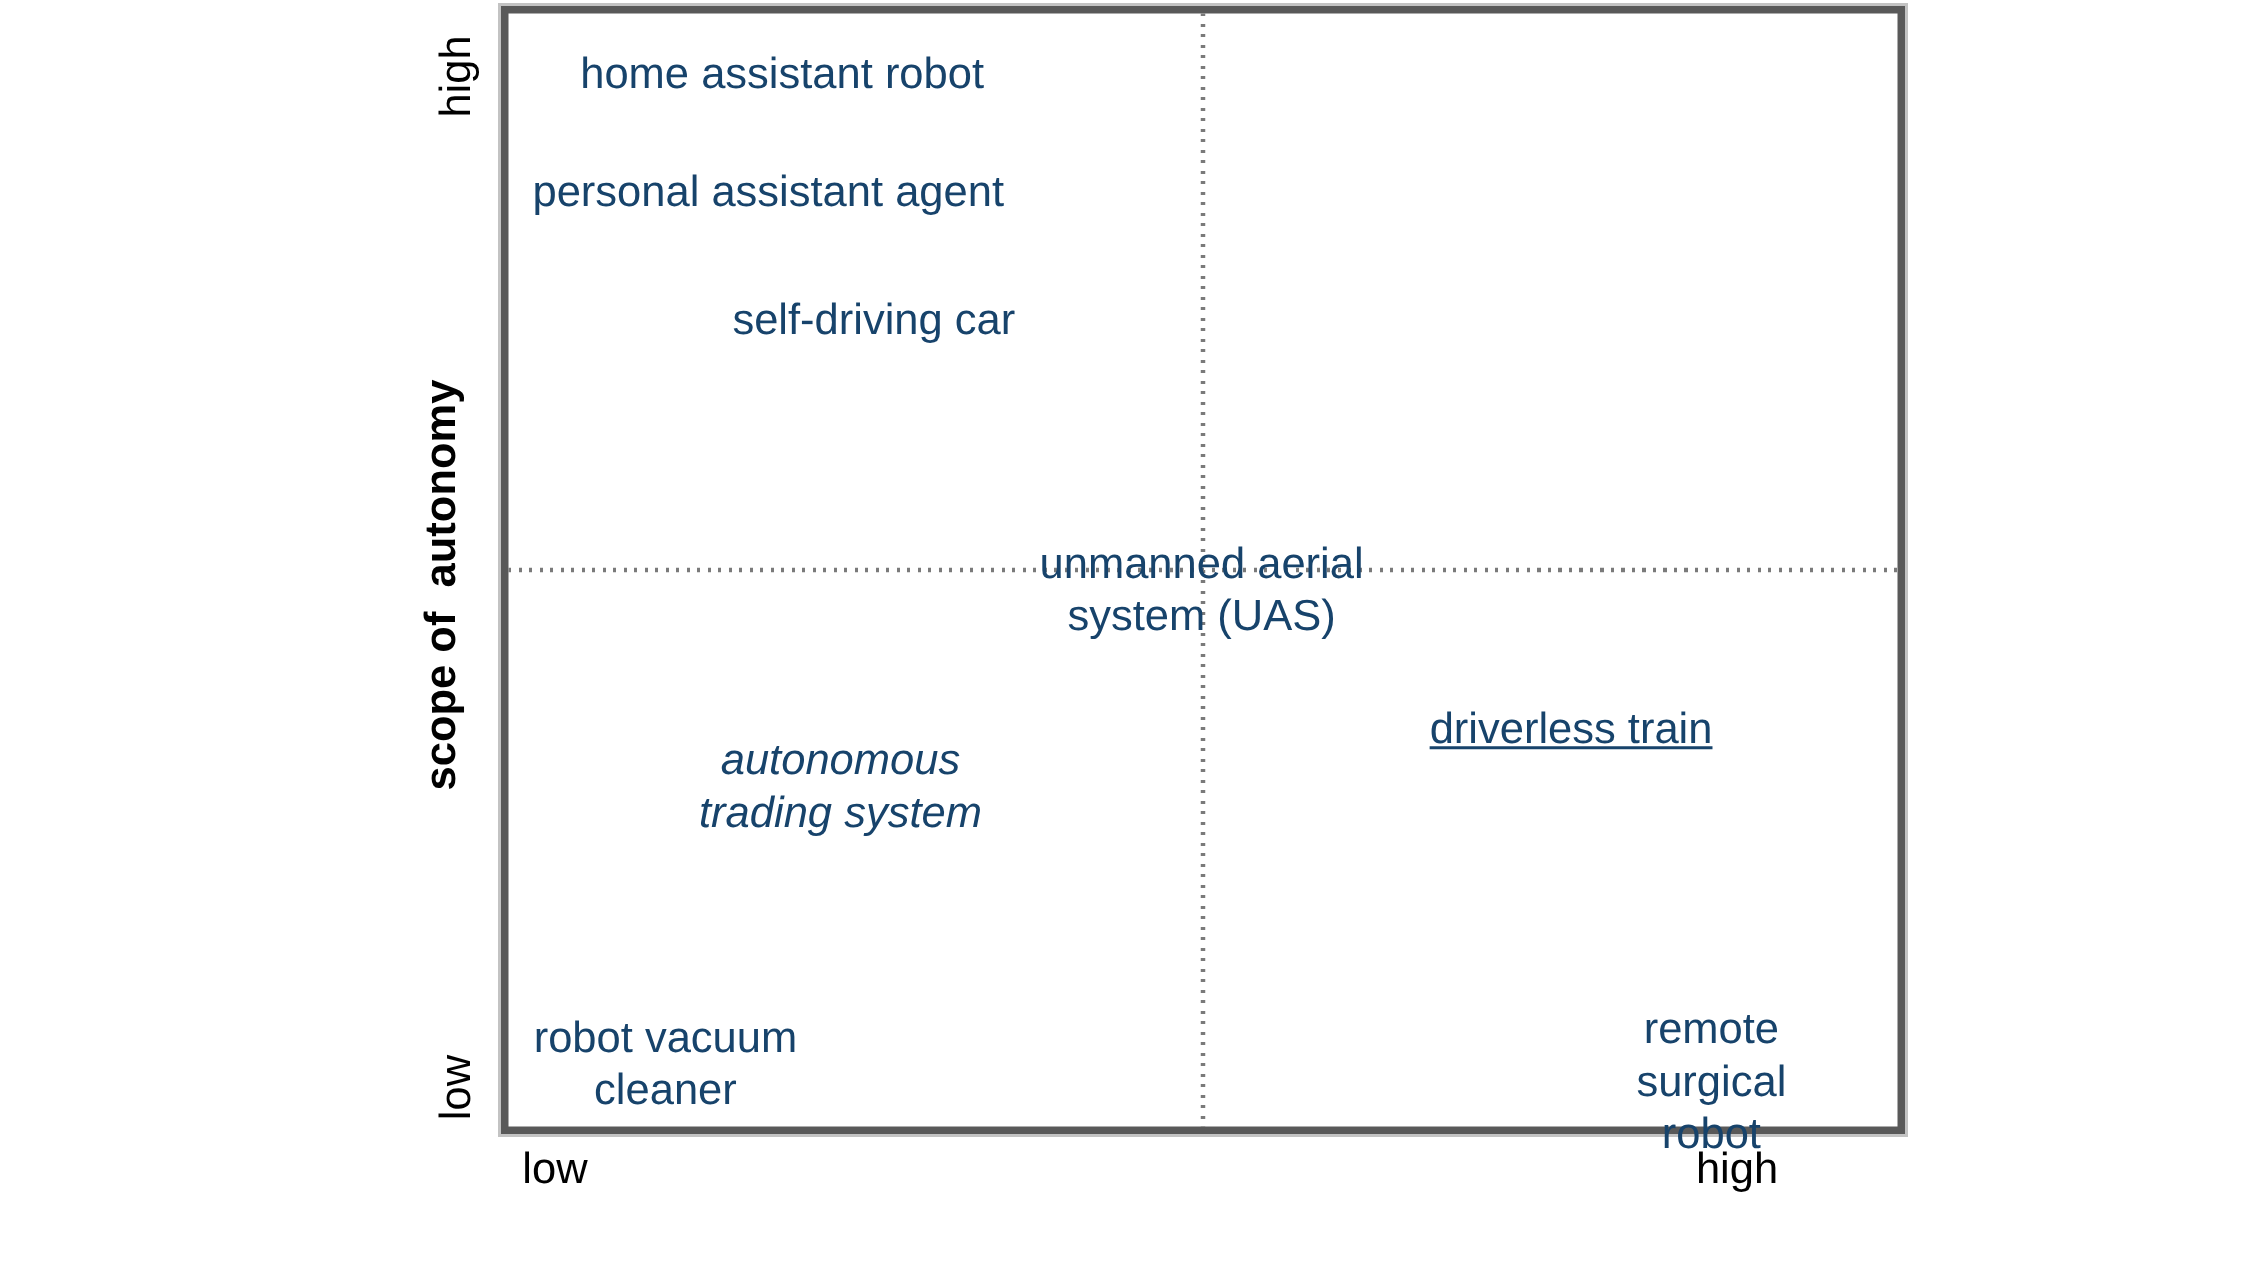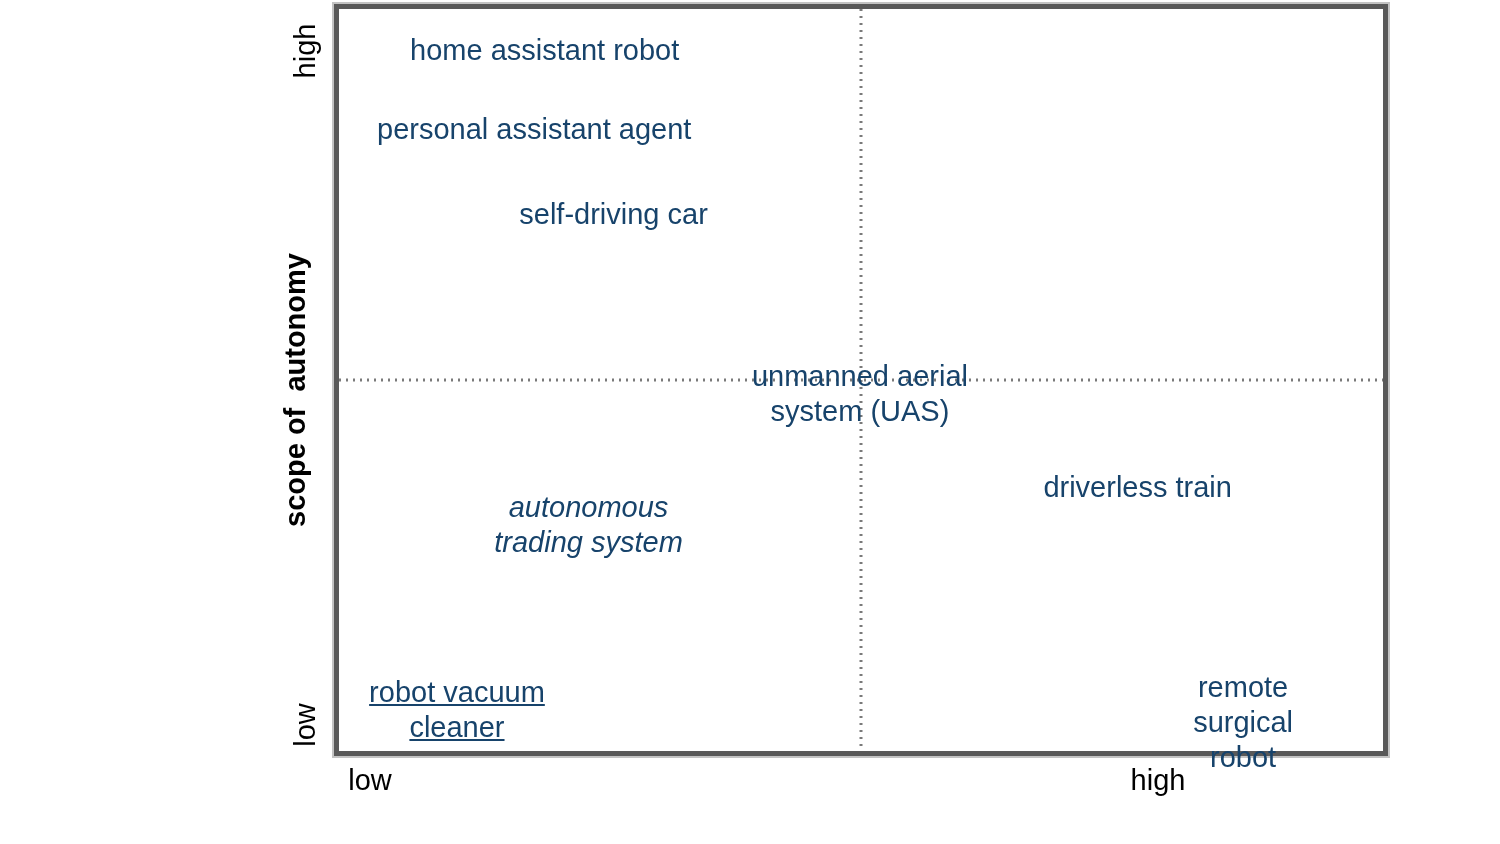--- a/index.html
+++ b/index.html
@@ -9,21 +9,21 @@
     width: 1500px;
     height: 844px;
     background: #ffffff;
     overflow: hidden;
     font-family: "Liberation Sans", sans-serif;
   }
   .plot-box {
     position: absolute;
     left: 334px;
     top: 4px;
-    width: 1054px;
+    width: 936px;
     height: 752px;
     border: 5px solid #595959;
     outline: 2px solid #c3c3c3;
     background: #ffffff;
   }
   .divider-v {
     position: absolute;
     left: 50%;
     top: 0;
     bottom: 0;
@@ -79,24 +79,24 @@
 
   <div class="plot-box">
     <div class="divider-v"></div>
     <div class="divider-h"></div>
     <div id="items-layer" style="position:absolute; left:0; top:0; right:0; bottom:0;">
         <div class="chart-item" style="left: 19.7%; top: 5.5%;">home assistant robot</div>
         <div class="chart-item" style="left: 26.3%; top: 27.6%;">self-driving car</div>
         <div class="chart-item" style="left: 18.7%; top: 16.2%;">personal assistant agent</div>
         <div class="chart-item" style="left: 49.9%; top: 51.9%; text-align: center;">unmanned aerial
 system (UAS)</div>
-        <div class="chart-item" style="left: 76.5%; top: 64.4%;">driverless train</div>
+        <div class="chart-item" style="left: 76.5%; top: 64.4%; text-decoration: underline;">driverless train</div>
         <div class="chart-item" style="left: 23.9%; top: 69.6%; font-style: italic;">autonomous
 trading system</div>
-        <div class="chart-item" style="left: 11.3%; top: 94.5%; text-decoration: underline;">robot vacuum
+        <div class="chart-item" style="left: 11.3%; top: 94.5%;">robot vacuum
 cleaner</div>
         <div class="chart-item" style="left: 86.6%; top: 96.1%;">remote surgical
 robot</div>
       </div>
   </div>
 
   <div class="axis-tick" style="left:370px; top:780px;">low</div>
   <div class="axis-tick" style="left:1158px; top:780px;">high</div>
 
 </div>

